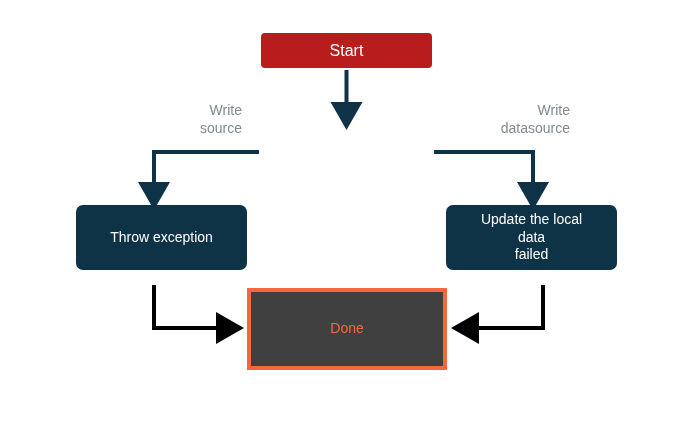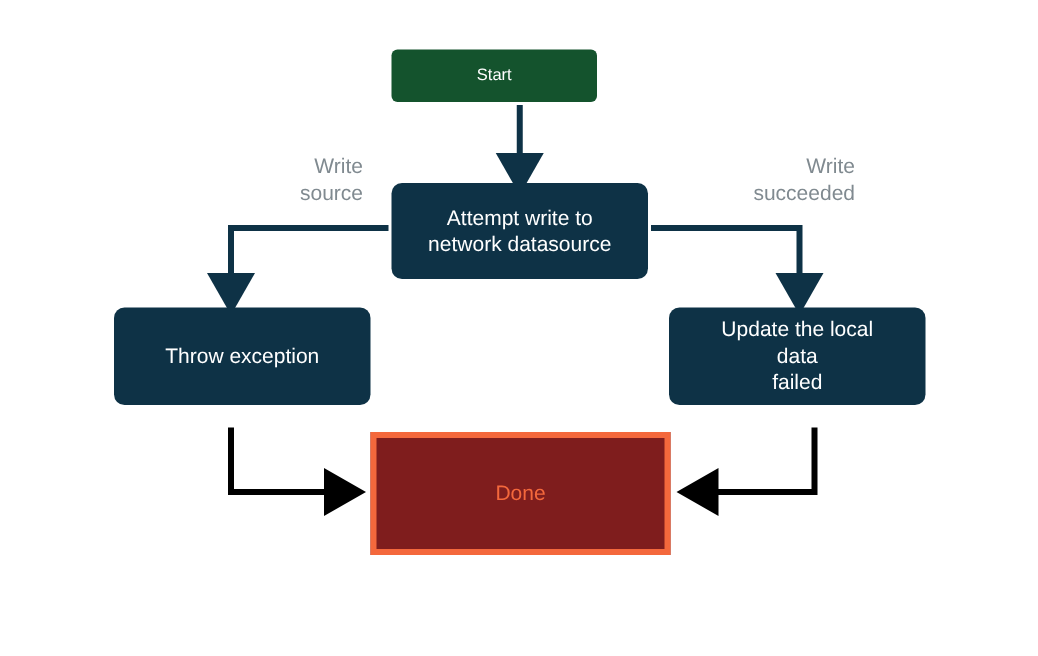--- a/index.html
+++ b/index.html
@@ -22,26 +22,26 @@
     box-sizing: border-box;
     display: flex;
     align-items: center;
     justify-content: center;
     text-align: center;
     line-height: 1.25;
   }
   .node-start {
     left: 261px;
     top: 33px;
-    width: 137px;
+    width: 171px;
     height: 35px;
-    background: #14532d;
+    background: #b91c1c;
     border-radius: 4px;
     color: #ffffff;
-    font-size: 11px;
+    font-size: 16px;
   }
   .node-attempt {
     left: 261px;
     top: 122px;
     width: 171px;
     height: 64px;
     background: #0e3246;
     border-radius: 7px;
     color: #ffffff;
     font-size: 14px;
@@ -67,21 +67,21 @@
     border-radius: 7px;
     color: #ffffff;
     font-size: 14px;
     padding: 0 28px;
   }
   .node-done {
     left: 247px;
     top: 288px;
     width: 200px;
     height: 82px;
-    background: #7f1d1d;
+    background: #404040;
     border: 4px solid #f4683c;
     color: #f4683c;
     font-size: 14px;
   }
   .edge-label {
     position: absolute;
     color: #808a90;
     font-size: 14px;
     text-align: right;
     line-height: 1.3;
@@ -138,26 +138,20 @@
 
     <g>
       <path d="M543,285 L543,328 L473,328" stroke="#000000" stroke-width="4" fill="none" marker-end="url(#arw-black)"></path>
     </g>
   </svg>
 
   <div class="node node-start">
     <span>Start</span>
   </div>
 
-  <div class="node node-attempt">
-    <span>
-      <span>Attempt write to</span><br>
-      <span>network datasource</span>
-    </span>
-  </div>
 
   <div class="node node-throw">
     <span>Throw exception</span>
   </div>
 
   <div class="node node-update">
     <span>
       <span>Update the local data</span><br>
       <span>failed</span>
     </span>
@@ -167,16 +161,16 @@
     <span>Done</span>
   </div>
 
   <div class="edge-label label-failed">
     <span>Write</span><br>
     <span>source</span>
   </div>
 
   <div class="edge-label label-succeeded">
     <span>Write</span><br>
-    <span>succeeded</span>
+    <span>datasource</span>
   </div>
 
 </div>
 
 </body></html>

